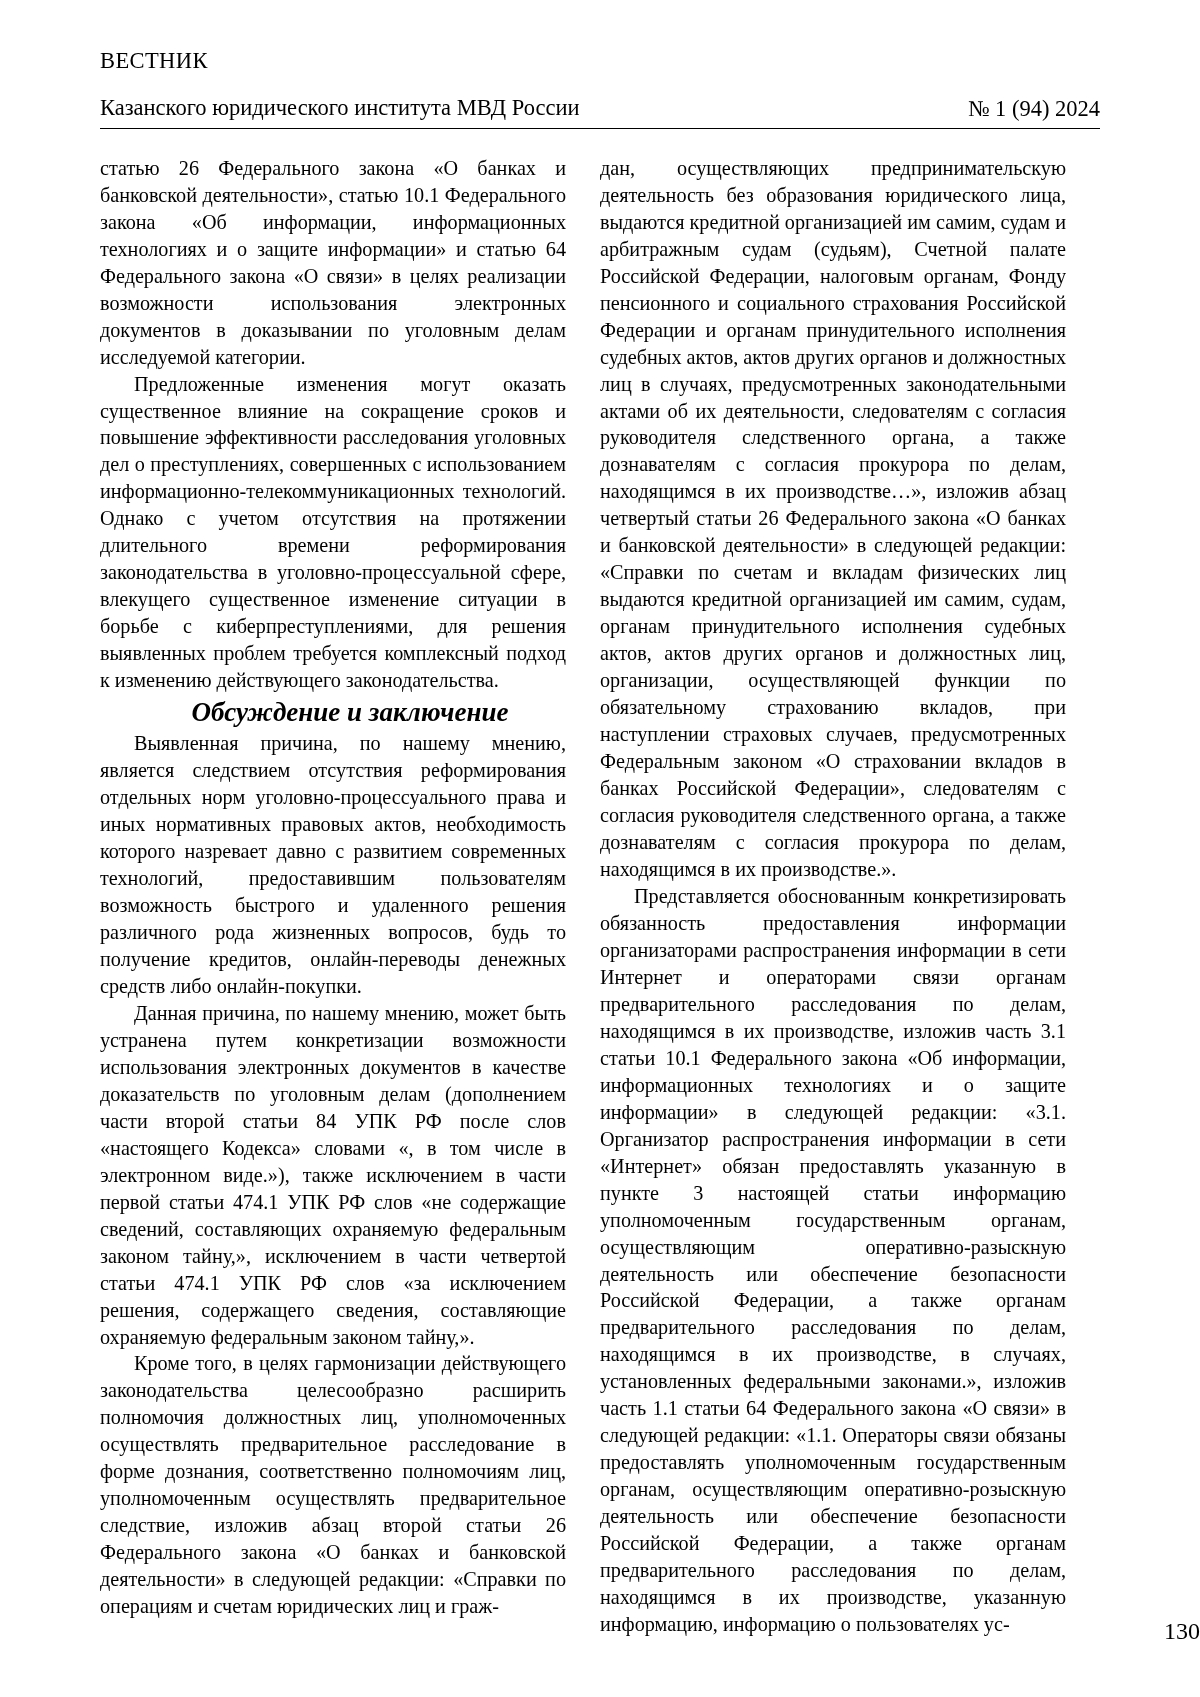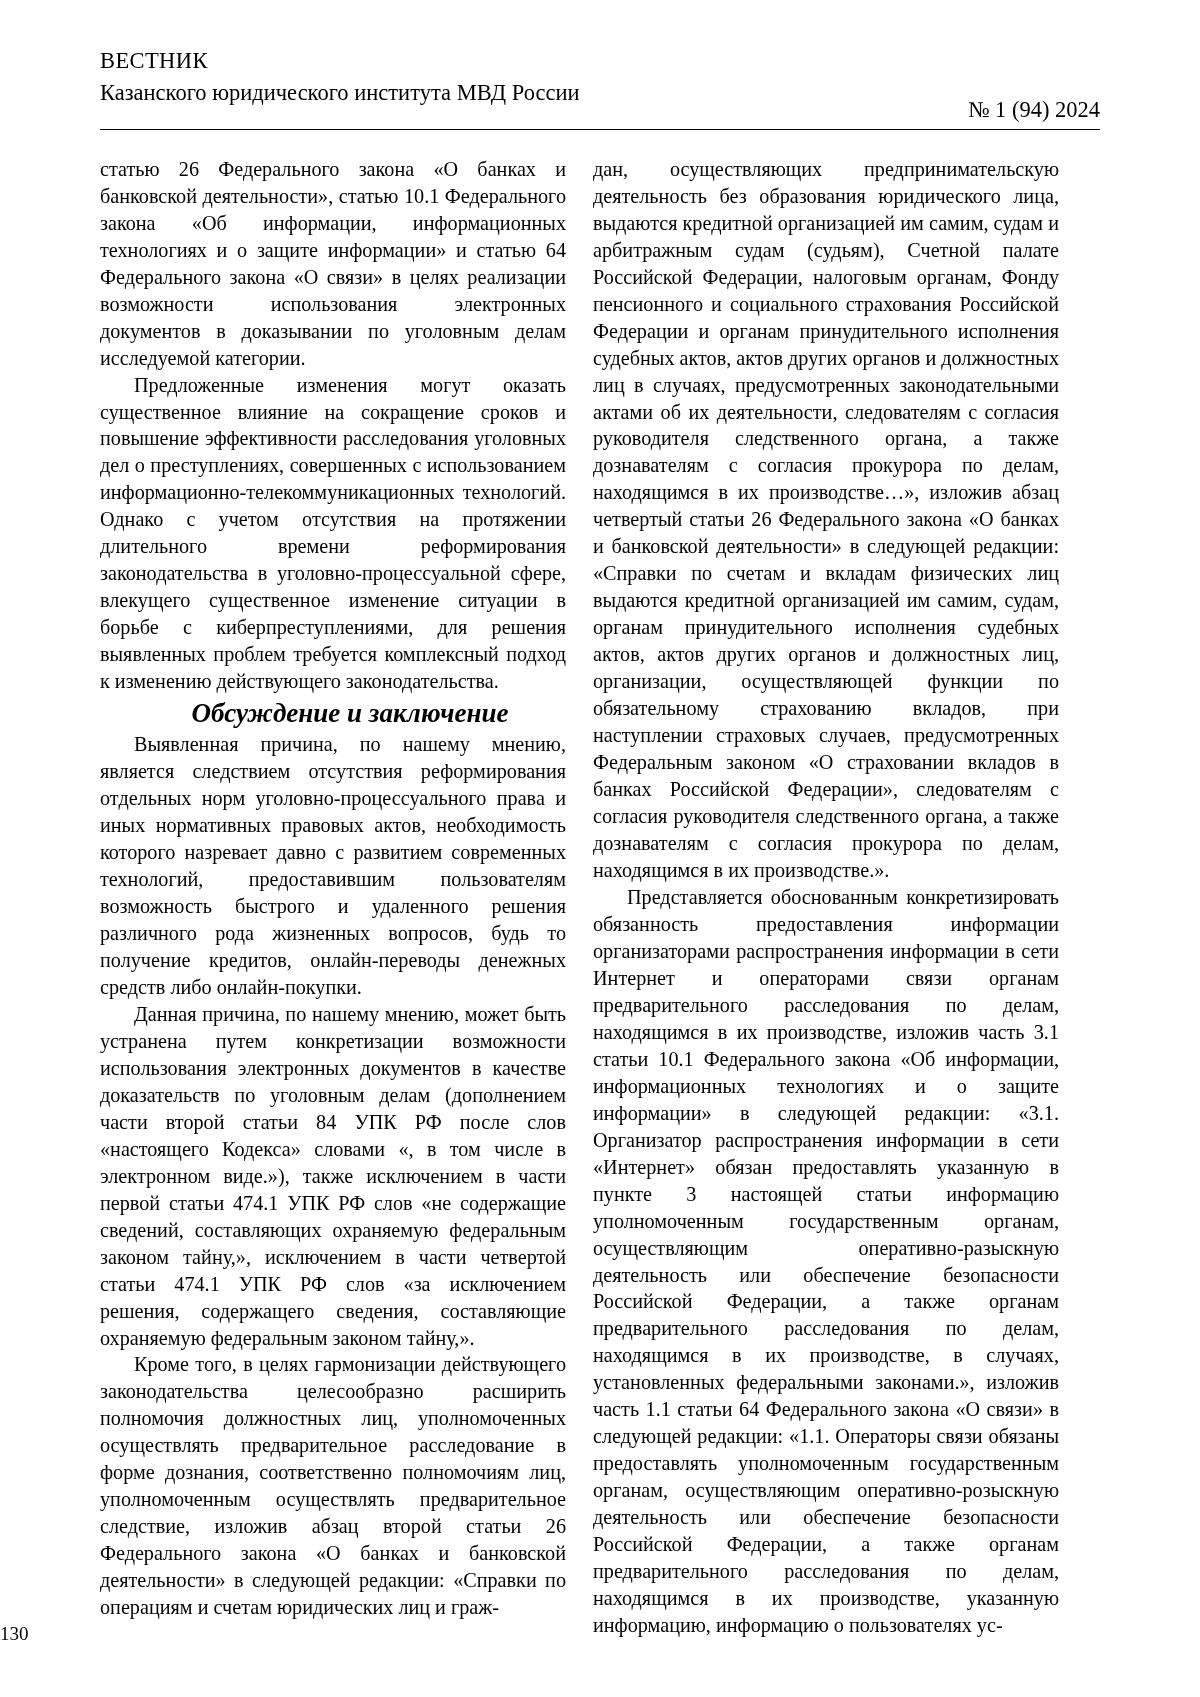--- a/index.html
+++ b/index.html
@@ -17,44 +17,44 @@
   .page {
     width: 1200px;
     height: 1697px;
     box-sizing: border-box;
     padding: 48px 100px 40px 100px;
     position: relative;
   }
   
   .masthead {
     position: relative;
-    padding-bottom: 22px;
+    padding-bottom: 6px;
     border-bottom: 1.6px solid #000;
     margin-bottom: 26px;
   }
   .masthead-journal {
     font-size: 22.5px;
     letter-spacing: 0.4px;
     line-height: 1.18;
   }
   .masthead-sub {
     font-size: 22.5px;
     line-height: 1.3;
-    margin-top: 3px;
+    margin-top: 18px;
   }
   .masthead-issue {
     position: absolute;
     right: 0;
     bottom: 6px;
     font-size: 22.5px;
   }
   
   .columns {
     display: flex;
-    gap: 27px;
+    gap: 34px;
     align-items: flex-start;
   }
   .col {
     width: 466px;
     font-size: 20.2px;
     line-height: 1.335;
     text-align: justify;
     text-justify: inter-word;
     hyphens: manual;
   }
@@ -73,22 +73,22 @@
     text-indent: 0;
     font-size: 27px;
     line-height: 1.335;
   }
   
   .folio {
     position: absolute;
     left: 0;
     right: 0;
     bottom: 52px;
-    text-align: left;
-    font-size: 19px;
+    text-align: right;
+    font-size: 24px;
   }
 </style>
 </head>
 <body>
 
 <div class="page">
 
   <div class="masthead">
     <div class="masthead-journal">ВЕСТНИК</div>
     <div class="masthead-sub">Казанского юридического института МВД России</div>

